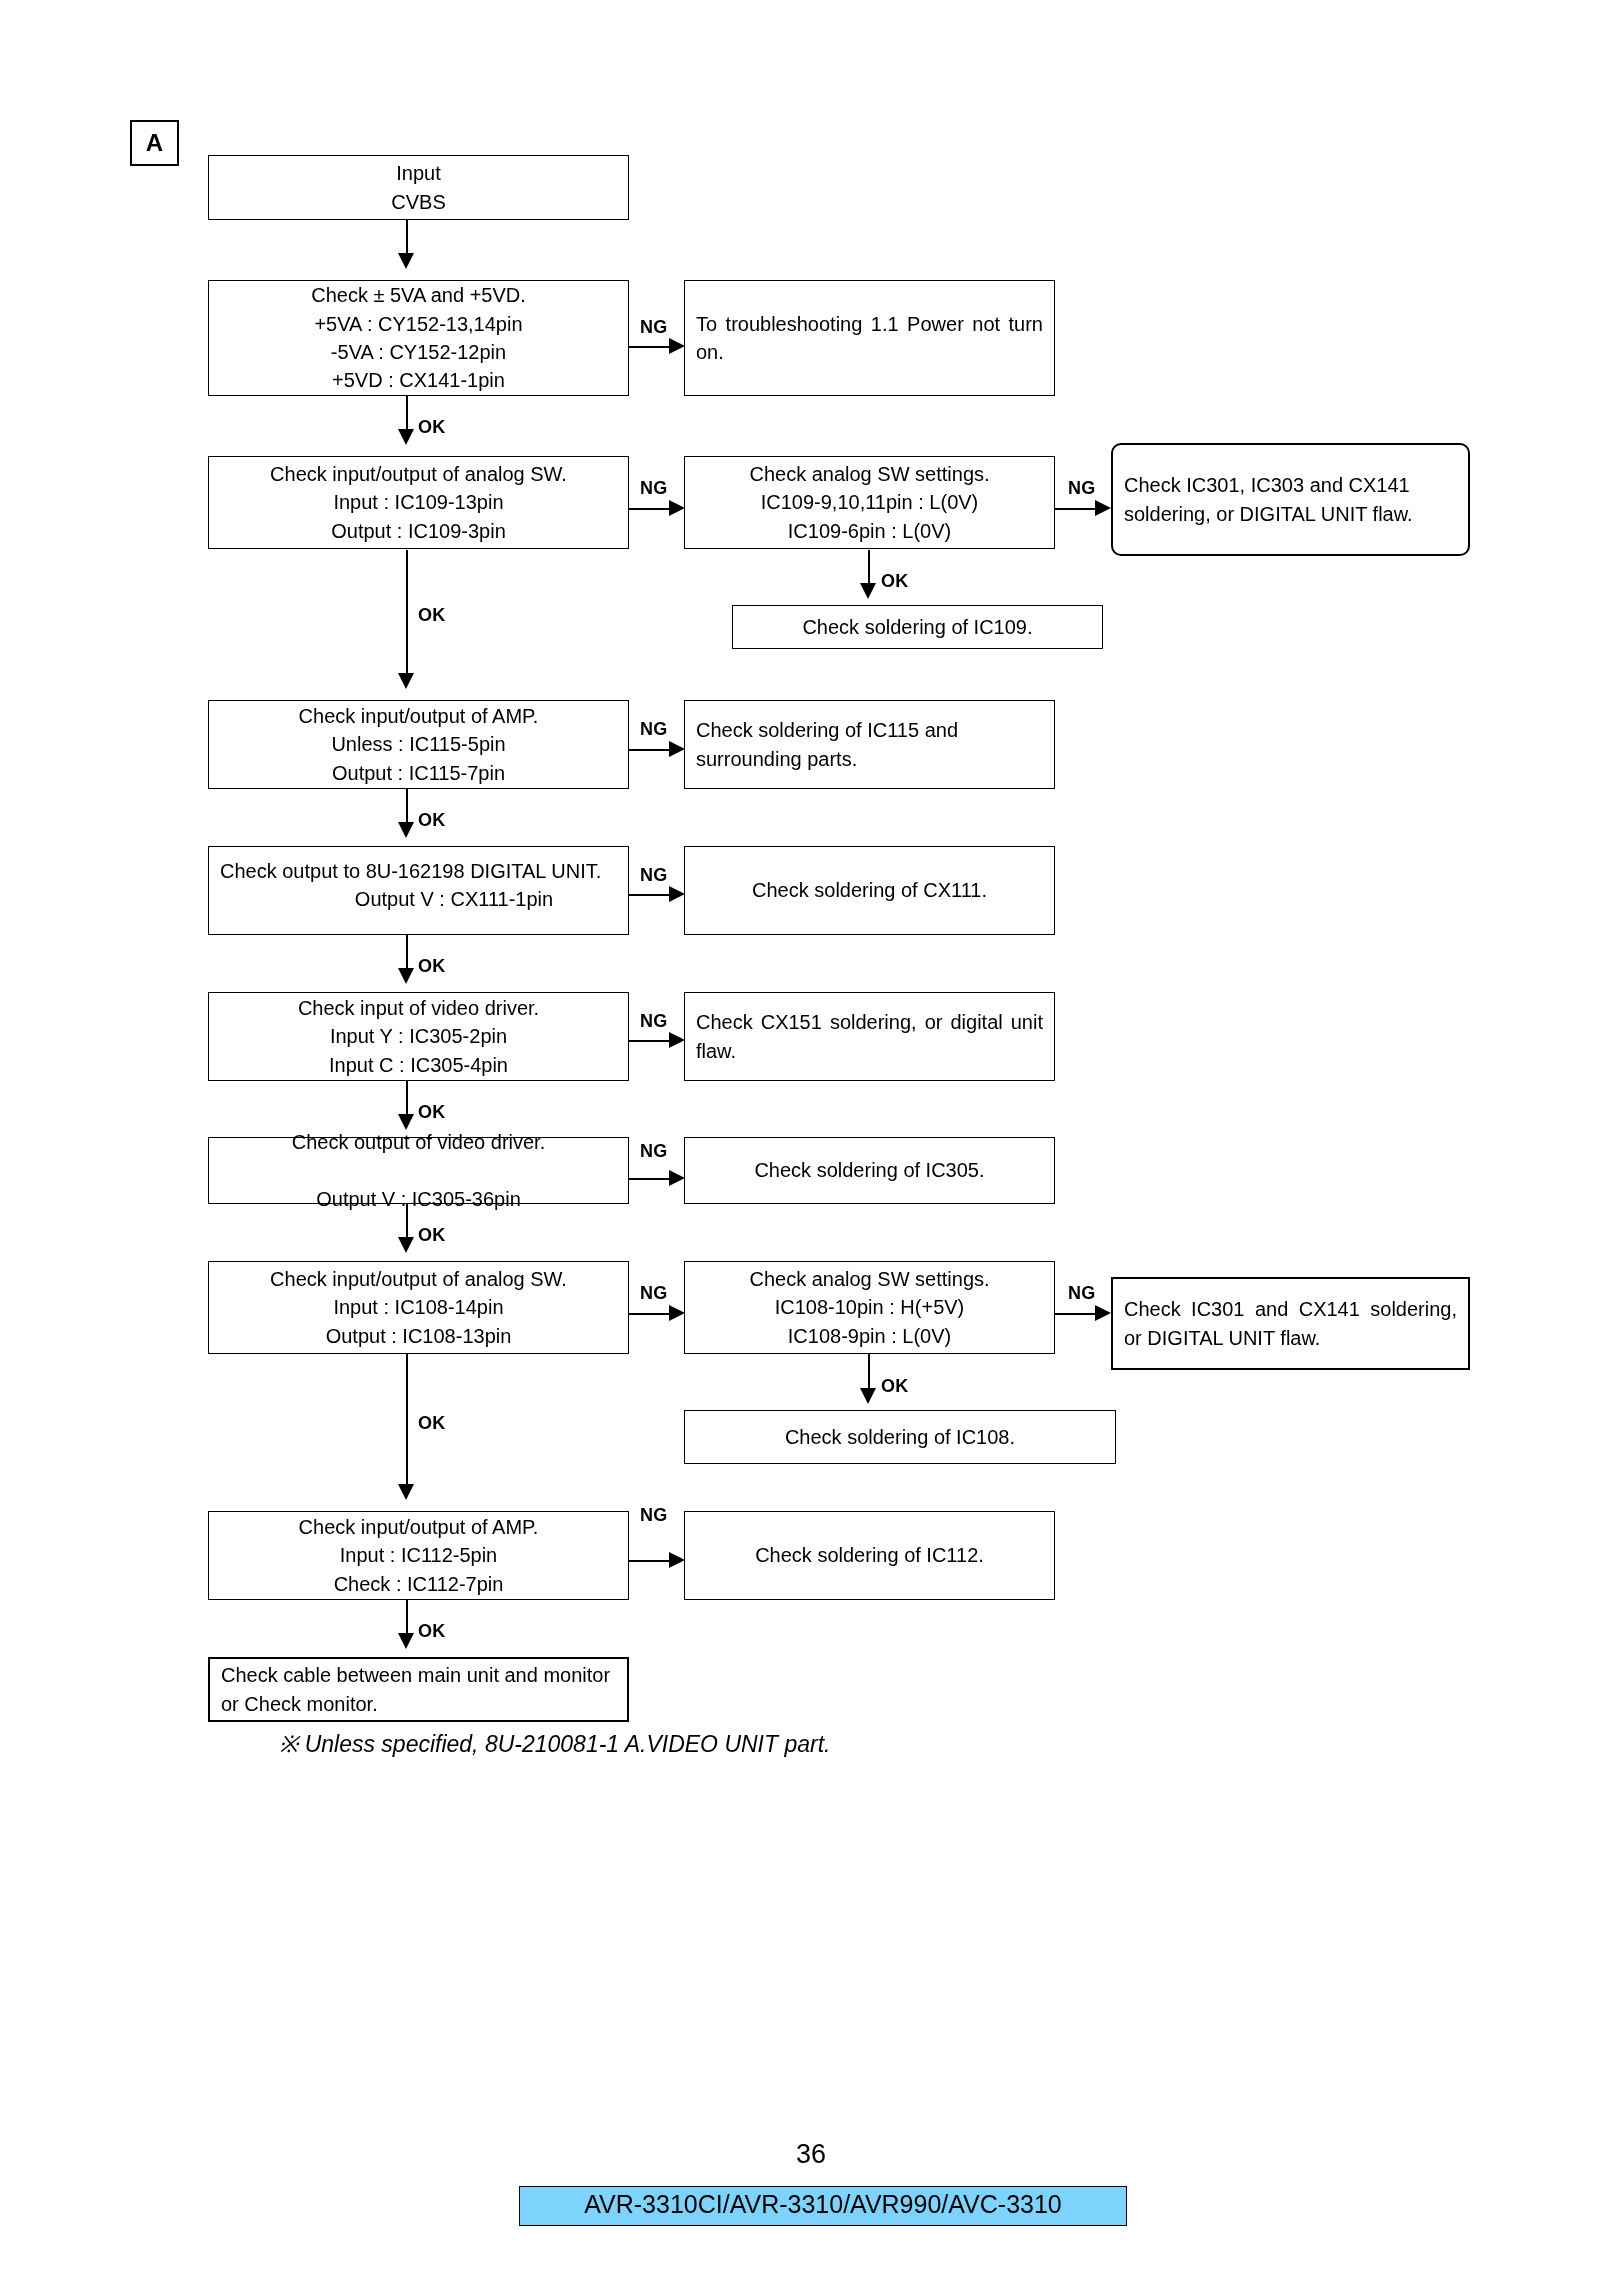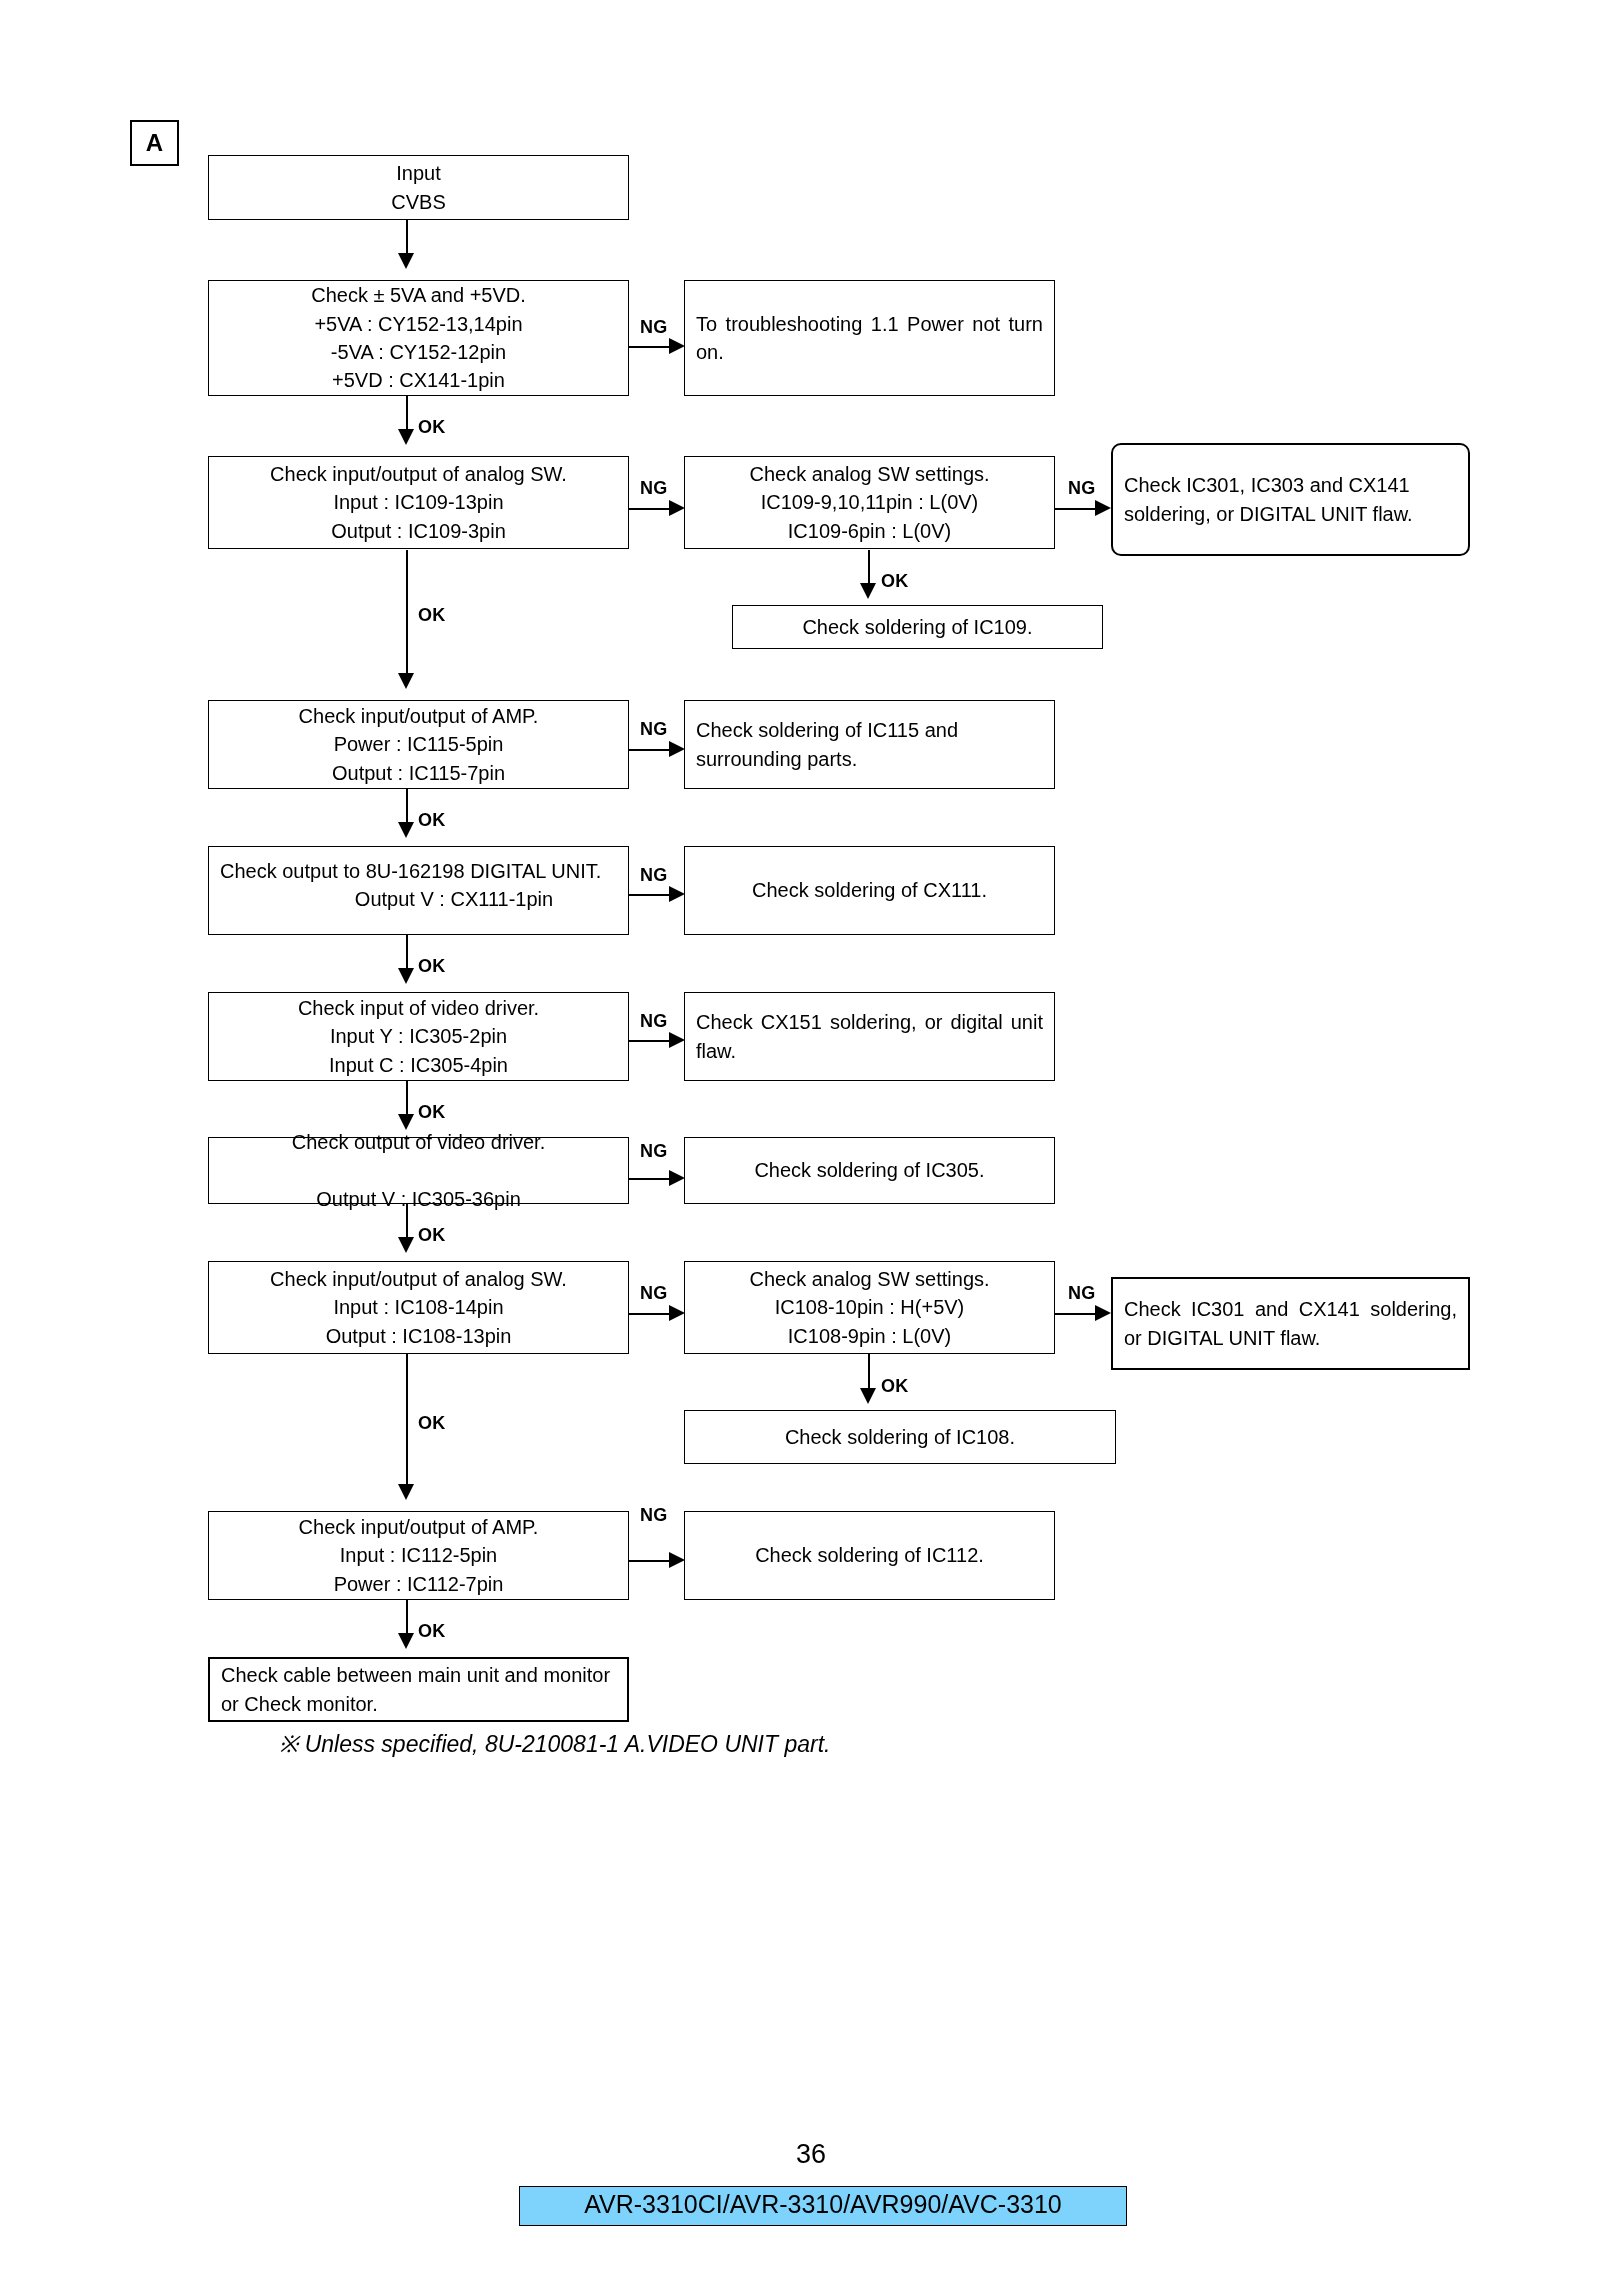--- a/index.html
+++ b/index.html
@@ -167,21 +167,21 @@
   <div class="abs box center" style="left:684px; top:605px; width:371px; height:44px;margin-left:48px;">
     <span class="ln">Check soldering of IC109.</span>
   </div>
 
   <div class="abs vline" style="left:406px; top:550px; width:2.4px; height:125px;"></div>
   <div class="abs arrow-down" style="left:398px; top:673px;"></div>
   <div class="abs edge-label" style="left:418px; top:605px;">OK</div>
 
   <div class="abs box center" style="left:208px; top:700px; width:421px; height:89px;">
     <span class="ln">Check input/output of AMP.</span>
-    <span class="ln">Power : IC115-5pin</span>
+    <span class="ln">Unless : IC115-5pin</span>
     <span class="ln">Output : IC115-7pin</span>
   </div>
 
   <div class="abs edge-label" style="left:640px; top:719px;">NG</div>
   <div class="abs hline" style="left:629px; top:749px; width:41px;"></div>
   <div class="abs arrow-right" style="left:669px; top:741px;"></div>
 
   <div class="abs box left" style="left:684px; top:700px; width:371px; height:89px;">
     <span class="ln wrap">Check soldering of IC115 and surrounding parts.</span>
   </div>
@@ -274,21 +274,21 @@
     <span class="ln">Check soldering of IC108.</span>
   </div>
 
   <div class="abs vline" style="left:406px; top:1354px; width:2.4px; height:131px;"></div>
   <div class="abs arrow-down" style="left:398px; top:1484px;"></div>
   <div class="abs edge-label" style="left:418px; top:1413px;">OK</div>
 
   <div class="abs box center" style="left:208px; top:1511px; width:421px; height:89px;">
     <span class="ln">Check input/output of AMP.</span>
     <span class="ln">Input : IC112-5pin</span>
-    <span class="ln">Power : IC112-7pin</span>
+    <span class="ln">Check : IC112-7pin</span>
   </div>
 
   <div class="abs edge-label" style="left:640px; top:1505px;">NG</div>
   <div class="abs hline" style="left:629px; top:1560px; width:41px;"></div>
   <div class="abs arrow-right" style="left:669px; top:1552px;"></div>
 
   <div class="abs box center" style="left:684px; top:1511px; width:371px; height:89px;">
     <span class="ln">Check soldering of IC112.</span>
   </div>
 

